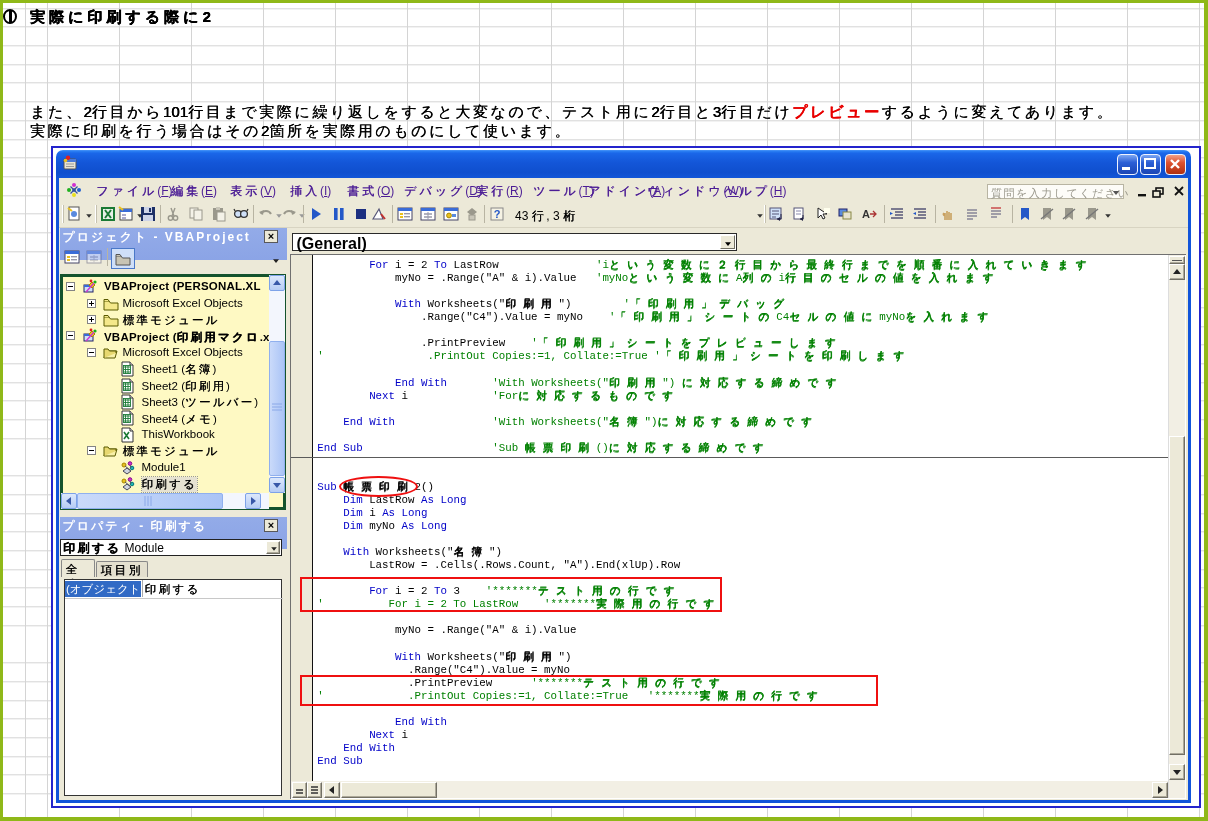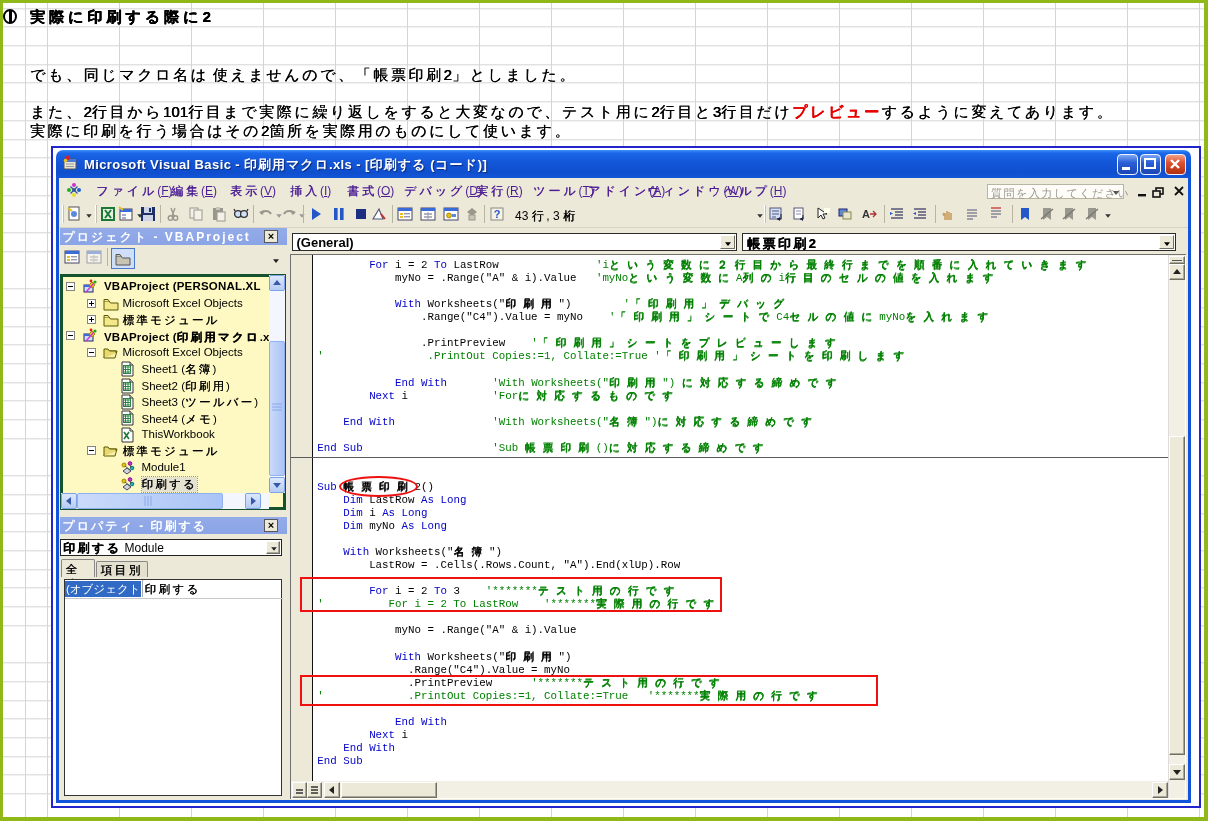--- a/index.html
+++ b/index.html
@@ -25,38 +25,38 @@
 .wbtn{position:absolute;top:3.5px;width:21px;height:21px;border-radius:4px;border:1px solid #eef3ff;color:#fff;text-align:center}
 #vbody{position:absolute;left:0;top:28px;right:0;bottom:0;background:#ECE9D8;
  border-left:3px solid #1154da;border-right:3px solid #1154da;border-bottom:3px solid #1154da}
 .mi{position:absolute;top:5px;font-size:12px;color:#4c1d95;white-space:nowrap}
 .mi .j{letter-spacing:3px}
 
 .sep{position:absolute;top:3px;width:1px;height:18px;background:#b8b4a2}
 .grip{position:absolute;top:3px;width:2px;height:18px;border-left:1px solid #fff;background:#c5c1b0}
 .ico{position:absolute;width:16px;height:16px}
 
-.phdr{position:absolute;background:linear-gradient(180deg,#93abe8,#8ba4e6);color:#fff;font-weight:bold;font-size:12px;height:17px}
+.phdr{position:absolute;background:linear-gradient(180deg,#93abe8,#8ba4e6);color:#fff;font-weight:bold;font-size:12px;height:32px}
 .phdr span{position:absolute;left:3px;top:1px;letter-spacing:2px}
 .pX{position:absolute;width:14px;height:13px;background:#ECE9D8;border:1px solid #58585a;color:#000;font-weight:bold;font-size:11px;line-height:11px;text-align:center}
 
 #tree{position:absolute;left:1px;top:46.5px;width:226px;height:235.5px;background:#fef9c3;border:3px solid #14532d;overflow:hidden}
 .trow{position:absolute;left:0;height:16.4px;font-size:11.5px;white-space:nowrap;color:#000}
 .trow .j{letter-spacing:2.2px}
 .trow b{letter-spacing:0.2px}
 .eb{position:absolute;width:9px;height:9px;border:1px solid #848484;background:#fff}
 .eb i{position:absolute;left:1px;top:3px;width:5px;height:1px;background:#000}
 .eb.p:after{content:"";position:absolute;left:3px;top:1px;width:1px;height:5px;background:#000}
 
 .xpbtn{position:absolute;width:16px;height:16px;border:1px solid #7da2e8;border-radius:2px;background:linear-gradient(180deg,#dce8fc,#b6ccf4)}
 .xpthumb{position:absolute;border:1px solid #90b0ee;border-radius:2px;background:linear-gradient(90deg,#cadafa,#aac4f6)}
 
 .cbtn{position:absolute;background:#ECE9D8;border:1px solid #fff;border-right-color:#716f64;border-bottom-color:#716f64;box-shadow:inset -1px -1px 0 #aca899}
 
-.combo{position:absolute;height:18px;background:#fff;border:1px solid #2a2a2a;font-size:13px;font-weight:bold}
+.combo{position:absolute;height:18px;background:#fff;border:1px solid #2a2a2a;font-size:16px;font-weight:bold}
 .combo span{position:absolute;left:4px;top:1px;white-space:nowrap}
 .combo .db{position:absolute;right:1px;top:1px;bottom:1px;width:15px;background:#ECE9D8;border:1px solid #fff;border-right-color:#716f64;border-bottom-color:#716f64}
 .dn{position:absolute;width:0;height:0;border:4px solid transparent;border-top:5px solid #000}
 #codebox{position:absolute;left:231.3px;top:26px;width:895.5px;height:545px;background:#fff;border-top:1.5px solid #707070;border-left:1.5px solid #707070}
 #margin{position:absolute;left:0;top:0;width:21.5px;bottom:18px;background:#ECE9D8;border-right:1.2px solid #111}
 #code{position:absolute;left:26px;top:4.6px;font-family:"Liberation Mono",monospace;font-size:10.8px;line-height:13.05px;white-space:pre;color:#000}
 #code .k{color:#0000c8}
 #code .c{color:#008000}
 #code .j{letter-spacing:7px;text-shadow:0.5px 0 0 currentColor,0 0.5px 0 currentColor}
 .redbox{position:absolute;border:2.5px solid #ef1010}
@@ -65,36 +65,34 @@
 <div id="grid"></div>
 <div class="gl" style="left:25px"></div>
     <div class="gl" style="left:47px"></div>
 <div class="gf" style="left:0;top:0;width:1208px;height:2.5px"></div>
 <div class="gf" style="left:0;top:0;width:2.5px;height:821px"></div>
 <div class="gf" style="left:1204px;top:0;width:4px;height:821px"></div>
 <div class="gf" style="left:0;top:817px;width:1208px;height:4px"></div>
 <div class="abs" style="left:3px;top:9px;width:14px;height:15px;border:2.2px solid #000;border-radius:50%"></div>
 <div class="abs" style="left:9px;top:11px;width:2.5px;height:11px;background:#000"></div>
 <div class="bodytxt" style="top:8px;font-weight:bold;font-size:15px"><span style="letter-spacing:4px">実際に印刷する際に</span>2</div>
-<div class="bodytxt" style="top:65.5px"><span class="j">でも、同じマクロ名は</span> <span class="j">使えませんので、「帳票印刷</span>2<span class="j">」としました。</span></div>
 <div class="bodytxt" style="top:103px"><span class="j">また、</span>2<span class="j">行目から</span>101<span class="j">行目まで実際に繰り返しをすると大変なので、テスト用に</span>2<span class="j">行目と</span>3<span class="j">行目だけ</span><span class="red j">プレビュー</span><span class="j">するように変えてあります。</span></div>
 <div class="bodytxt" style="top:122px"><span class="j">実際に印刷を行う場合はその</span>2<span class="j">箇所を実際用のものにして使います。</span></div>
 <div id="shot">
 <div id="vb">
 <div id="tbar">
 <div class="abs" style="left:6px;top:5px">
             <svg class="abs" style="" width="16" height="16" viewBox="0 0 16 16">
               <rect x="2" y="4" width="12" height="10" rx="1" fill="#e8e4d4" stroke="#555"></rect>
               <rect x="2" y="4" width="12" height="3" fill="#4a7ad8"></rect>
               <circle cx="6" cy="2.8" r="2.2" fill="#e02020"></circle>
               <circle cx="3.5" cy="5.5" r="1.8" fill="#e8c020"></circle>
               <path d="M4 9 h8 M4 11.5 h8" stroke="#999" stroke-width="1"></path>
             </svg>
           </div>
-<div class="ttl">Microsoft Visual Basic - <span style="letter-spacing:1px">印刷用マクロ</span>.xls - [<span style="letter-spacing:1px">印刷する</span> (<span style="letter-spacing:1px">コード</span>)]</div>
 <div class="wbtn" style="right:53px;background:linear-gradient(180deg,#7da7f2,#2b5fd6 40%,#1b46b4)"><svg width="19" height="19">
               <rect x="4" y="12" width="8" height="3" fill="#fff"></rect>
             </svg></div>
 <div class="wbtn" style="right:30px;background:linear-gradient(180deg,#7da7f2,#2b5fd6 40%,#1b46b4)"><svg width="19" height="19">
               <rect x="4" y="4" width="10" height="9" fill="none" stroke="#fff" stroke-width="2"></rect>
             </svg></div>
 <div class="wbtn" style="right:5.5px;background:linear-gradient(180deg,#f0a088,#dd5230 40%,#b03010)"><svg width="19" height="19">
               <path d="M5 5 L13 13 M13 5 L5 13" stroke="#fff" stroke-width="2.4"></path>
             </svg></div>
 </div>
@@ -603,33 +601,27 @@
 <div class="abs" style="left:77px;top:0;width:1px;height:17px;background:#aaa"></div>
 <div class="abs" style="left:80px;top:2px;font-size:11.5px"><span class="j" style="letter-spacing:2.4px">印刷する</span></div>
 <div class="abs" style="left:0;top:17.5px;width:218px;height:1px;background:#c8c8c8"></div>
 </div>
 <div class="combo" style="left:232.5px;top:5.5px;width:445px">
               <span>(General)</span>
               <div class="db">
                 <span class="dn" style="left:3px;top:5px;transform:scale(0.75)"></span>
               </div>
             </div>
-<div class="combo" style="left:683px;top:5.5px;width:434px">
-              <span class="j" style="letter-spacing:2.4px">帳票印刷2</span>
-              <div class="db">
-                <span class="dn" style="left:3px;top:5px;transform:scale(0.75)"></span>
-              </div>
-            </div>
 <div id="codebox">
 <div id="margin"></div>
 <div id="code">        <span class="k">For</span> i = 2 <span class="k">To</span> LastRow               <span class="c">'i<span class="j">という変数に２行目から最終行までを順番に入れていきます</span></span>
             myNo = .Range("A" &amp; i).Value   <span class="c">'myNo<span class="j">という変数に</span>A<span class="j">列の</span>i<span class="j">行目のセルの値を入れます</span></span>
 
             <span class="k">With</span> Worksheets("<span class="j">印刷用</span>")        <span class="c">'<span class="j">「印刷用」デバッグ</span></span>
-                .Range("C4").Value = myNo    <span class="c">'<span class="j">「印刷用」シートで</span>C4<span class="j">セルの値に</span>myNo<span class="j">を入れます</span></span>
+                .Range("C4").Value = myNo    <span class="c">'<span class="j">「印刷用」シートの</span>C4<span class="j">セルの値に</span>myNo<span class="j">を入れます</span></span>
 
                 .PrintPreview    <span class="c">'<span class="j">「印刷用」シートをプレビューします</span></span>
 <span class="c">'                .PrintOut Copies:=1, Collate:=True '<span class="j">「印刷用」シートを印刷します</span></span>
 
             <span class="k">End With</span>       <span class="c">'With Worksheets("<span class="j">印刷用</span>") <span class="j">に対応する締めです</span></span>
         <span class="k">Next</span> i             <span class="c">'For<span class="j">に対応するものです</span></span>
 
     <span class="k">End With</span>               <span class="c">'With Worksheets("<span class="j">名簿</span>")<span class="j">に対応する締めです</span></span>
 
 <span class="k">End Sub</span>                    <span class="c">'Sub <span class="j">帳票印刷</span>()<span class="j">に対応する締めです</span></span>

